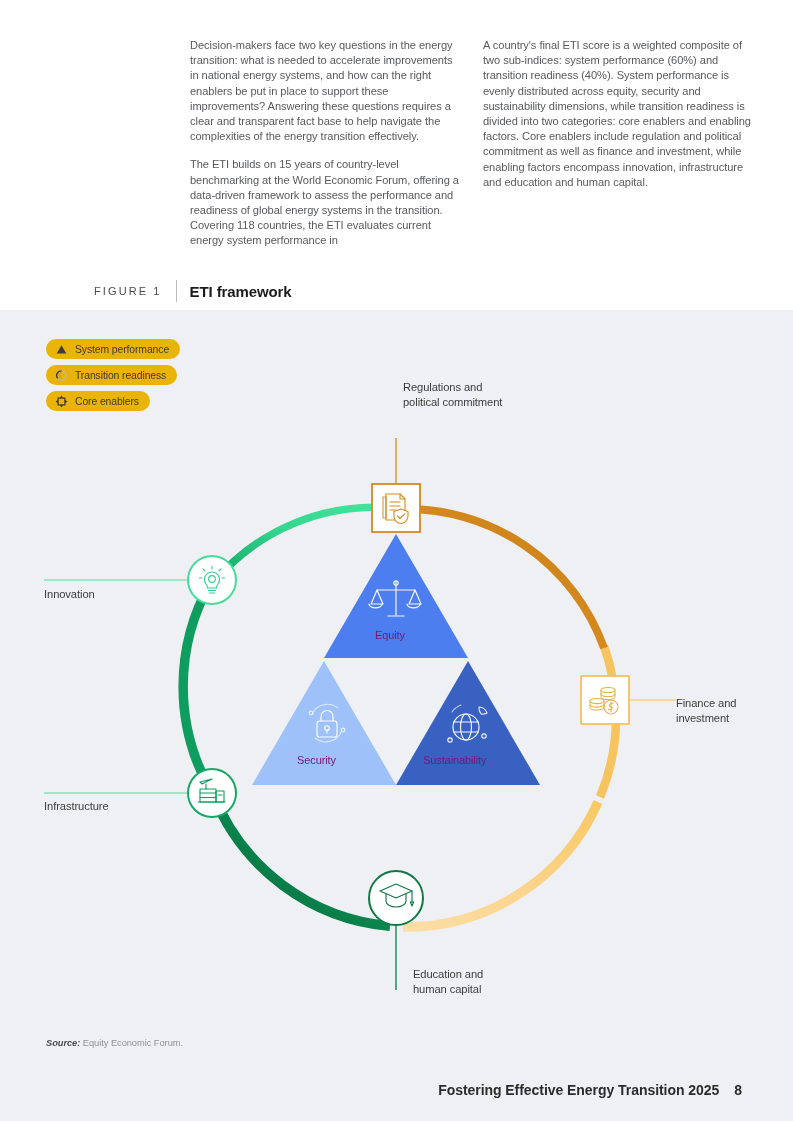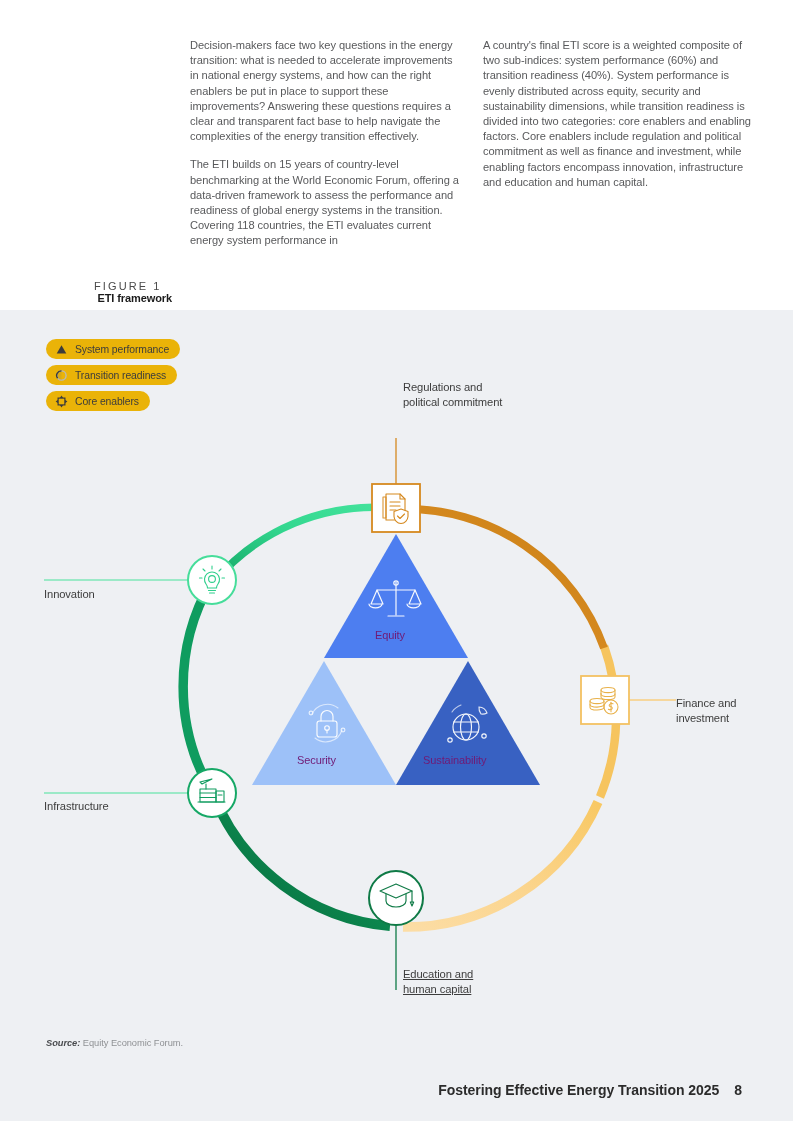--- a/index.html
+++ b/index.html
@@ -27,35 +27,34 @@
     letter-spacing: -0.05px;
   }
   .col p + p { margin-top: 13px; }
 
   
   .fig-head {
     position: absolute;
     top: 280px; left: 94px;
     display: flex; align-items: center;
     height: 22px;
-    flex-direction: column;
   }
   .fig-label {
     font-size: 11px;
     letter-spacing: 2.1px;
     color: #4a4a4a;
     padding-right: 14px;
   }
   .fig-rule {
     width: 1px; height: 22px;
     background: #b9bcc0;
     margin-right: 13px;
   }
   .fig-title {
-    font-size: 11px;
+    font-size: 15px;
     font-weight: bold;
     color: #1b1b1b;
     letter-spacing: -0.1px;
   }
 
   
   .panel {
     position: absolute;
     left: 0; top: 310px;
     width: 793px; height: 811px;
@@ -93,21 +92,21 @@
   .node-label {
     position: absolute;
     font-size: 11.2px;
     line-height: 15.4px;
     color: #3d3d3d;
     letter-spacing: -0.1px;
     white-space: pre-line;
   }
   .lbl-reg  { left: 403px; top: 70px; }
   .lbl-fin  { left: 676px; top: 386px; }
-  .lbl-edu  { left: 403px; top: 657px; text-decoration: underline; }
+  .lbl-edu  { left: 413px; top: 657px; }
   .lbl-inn  { left: 44px;  top: 277px; }
   .lbl-inf  { left: 44px;  top: 489px; }
 
   
   .tri-label {
     position: absolute;
     color: #701a75;
     font-size: 11px;
     letter-spacing: -0.1px;
     white-space: nowrap;

